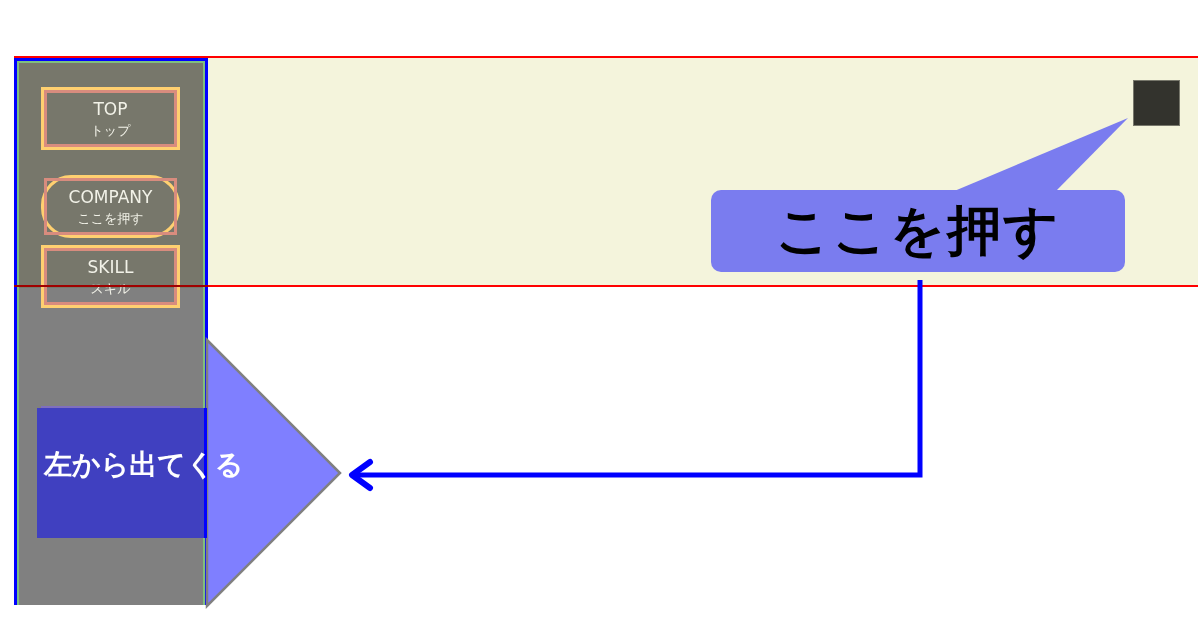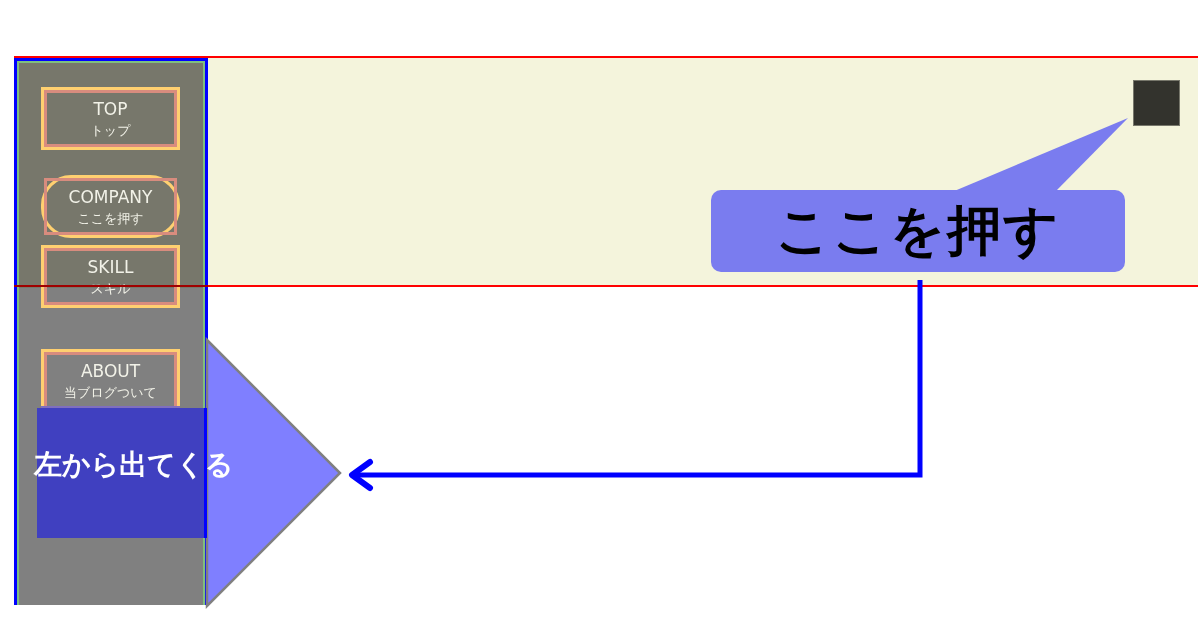--- a/index.html
+++ b/index.html
@@ -158,21 +158,21 @@
       position: absolute;
       left: 41px;
       top: 406px;
       width: 139px;
       height: 3px;
       background: #7f6fbf;
       z-index: 5;
     }
     .slide-label {
       position: absolute;
-      left: 34px;
+      left: 44px;
       top: 448px;
       color: #ffffff;
       font-size: 28px;
       font-weight: bold;
       white-space: nowrap;
       z-index: 8;
       line-height: 1.2;
     }
     .svg-layer {
       position: absolute;
@@ -219,26 +219,20 @@
       </div>
     </div>
 
     <div class="nav-item" style="top:184px;">
       <div class="inner">
         <span class="nav-en">SKILL</span>
         <span class="nav-ja">スキル</span>
       </div>
     </div>
 
-    <div class="nav-item" style="top:288px;">
-      <div class="inner">
-        <span class="nav-en">ABOUT</span>
-        <span class="nav-ja">当ブログついて</span>
-      </div>
-    </div>
   </nav>
 
   <div class="header-bottom-line">
     <div class="overlay-part"></div>
   </div>
 
   <svg class="svg-layer" style="z-index:4;" viewBox="0 0 1200 633">
     <polygon points="207,340 340,473 207,606" fill="#7f7fff" stroke="#808080" stroke-width="2.5"></polygon>
   </svg>
 

